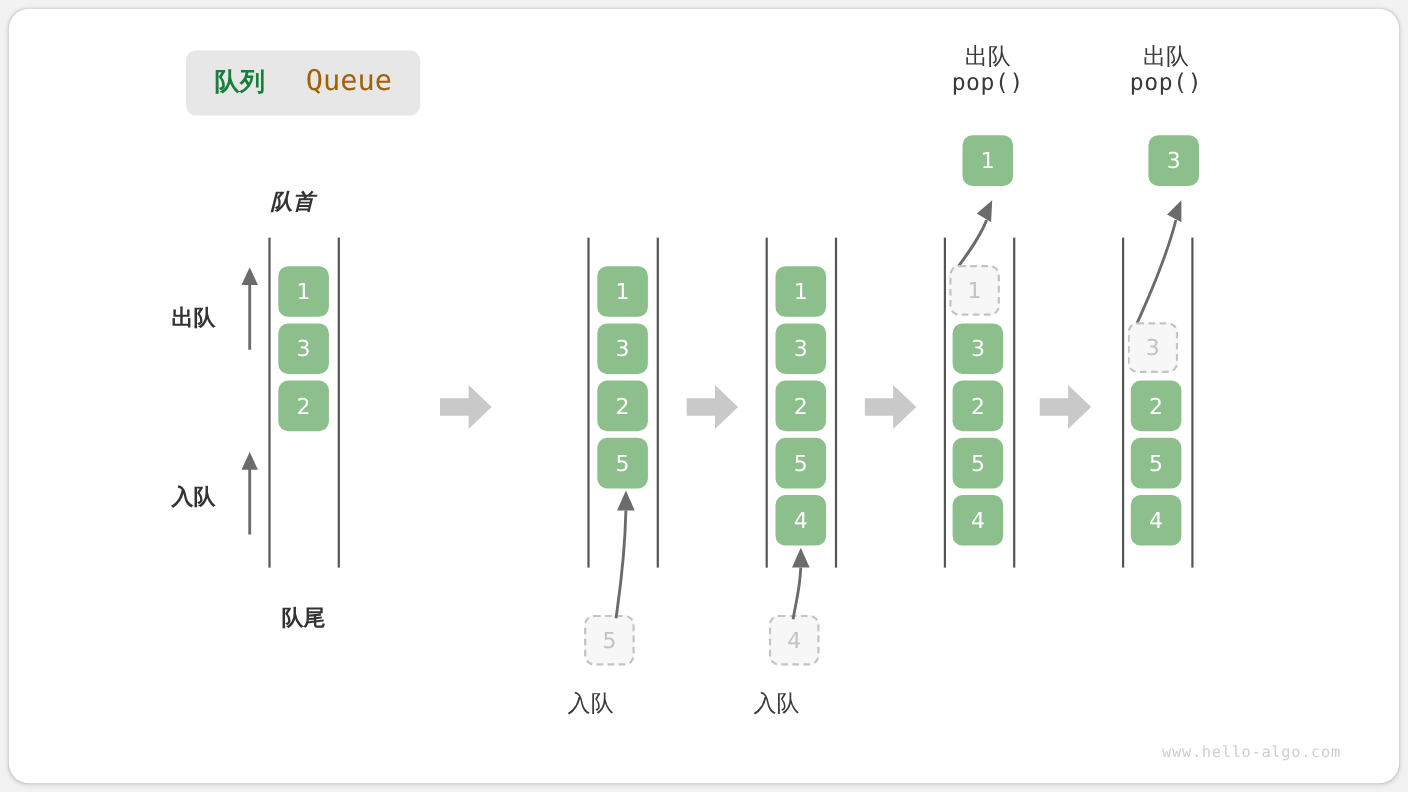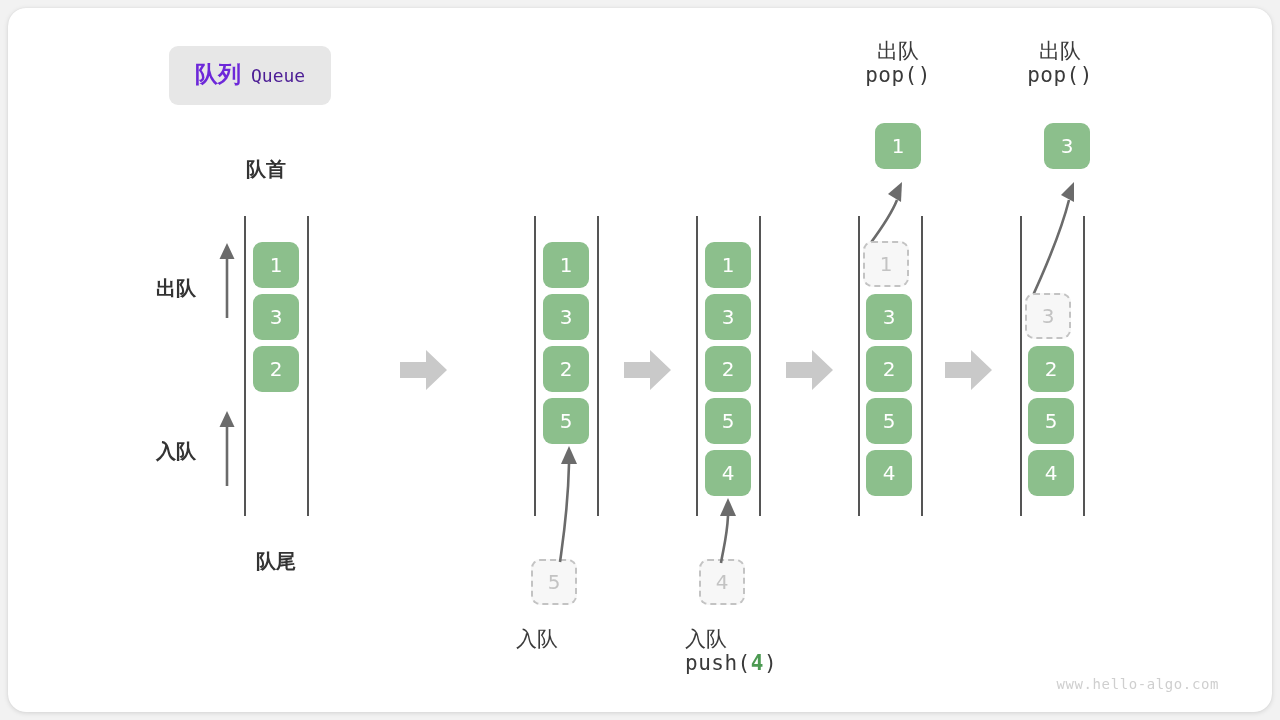--- a/index.html
+++ b/index.html
@@ -40,27 +40,28 @@
     border-radius: 9px;
     padding: 13px 26px 15px 26px;
     display: flex;
     align-items: baseline;
     gap: 10px;
     white-space: nowrap;
   }
   .title-cn {
     font-size: 23px;
     font-weight: bold;
-    color: #6d28d9;
+    color: #15803d;
     font-family: "DejaVu Sans", "Liberation Sans", sans-serif;
   }
   .title-en {
-    font-size: 18px;
-    color: #4c1d95;
+    font-size: 26px;
+    color: #a16207;
     font-family: "DejaVu Sans Mono", "Liberation Mono", monospace;
+    margin-left: 27px;
   }
 
   
   .lbl-bold {
     position: absolute;
     font-size: 20px;
     font-weight: bold;
     color: #333333;
     font-family: "DejaVu Sans", "Liberation Sans", sans-serif;
     white-space: nowrap;
@@ -142,21 +143,21 @@
 <body>
 
 <div id="stage">
   <div id="card">
 
     <div class="title-badge">
       <span class="title-cn">队列</span>
       <span class="title-en">Queue</span>
     </div>
 
-    <div class="lbl-bold" style="left:238px; top:148px;">队首</div>
+    <div class="lbl-bold" style="left:238px; top:162px;font-style:italic;">队首</div>
     <div class="lbl-bold" style="left:248px; top:540px;">队尾</div>
 
     <div class="lbl-bold" style="left:148px; top:267px;">出队</div>
     <div class="lbl-bold" style="left:148px; top:430px;">入队</div>
 
     <svg class="up-arrow" style="left:206px; top:232px;" width="26" height="80" viewBox="0 0 26 80">
       <line x1="13" y1="78" x2="13" y2="16" stroke="#6b6b6b" stroke-width="2.6"></line>
       <polygon points="13,3 5.5,19 20.5,19" fill="#6b6b6b"></polygon>
     </svg>
 
@@ -207,23 +208,20 @@
       <div class="cell filled" style="left:697px; top:338px;">2</div>
       <div class="cell filled" style="left:697px; top:390px;">5</div>
       <div class="cell filled" style="left:697px; top:442px;">4</div>
       <div class="cell ghost" style="left:691px; top:551px;">4</div>
       <svg class="curve-arrow" style="left:694px; top:484px;" width="60" height="74" viewBox="0 0 60 74">
         <path d="M 19 71 C 21 58, 25 45, 26 24" stroke="#6b6b6b" stroke-width="2.6" fill="none"></path>
         <polygon points="26,6 18,24 34,24" fill="#6b6b6b"></polygon>
       </svg>
       <div class="caption-bottom" style="left:677px; top:620px;">
         <div class="lbl-cn">入队</div>
-        <div class="lbl-code">
-          <span>push(</span><span class="code-val">4</span><span>)</span>
-        </div>
       </div>
     </div>
 
     <svg class="sep-arrow" style="left:778px; top:341px;" width="48" height="42" viewBox="0 0 48 42">
       <polygon points="0,13 26,13 26,1 47,21 26,41 26,29 0,29" fill="#c9c9c9"></polygon>
     </svg>
 
     <div class="col" style="left:0; top:0;">
       <div class="caption-top" style="left:820px; top:32px;">
         <div class="lbl-cn">出队</div>

